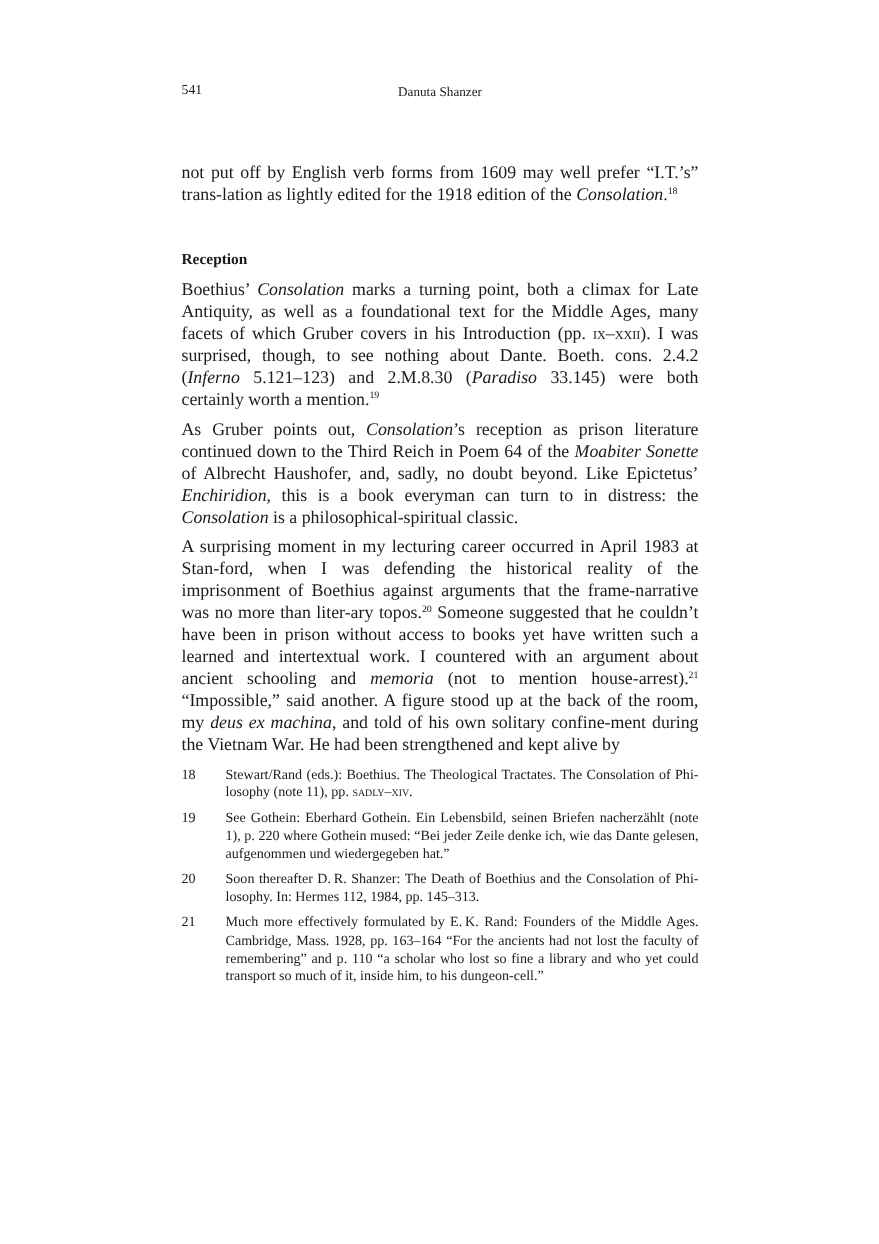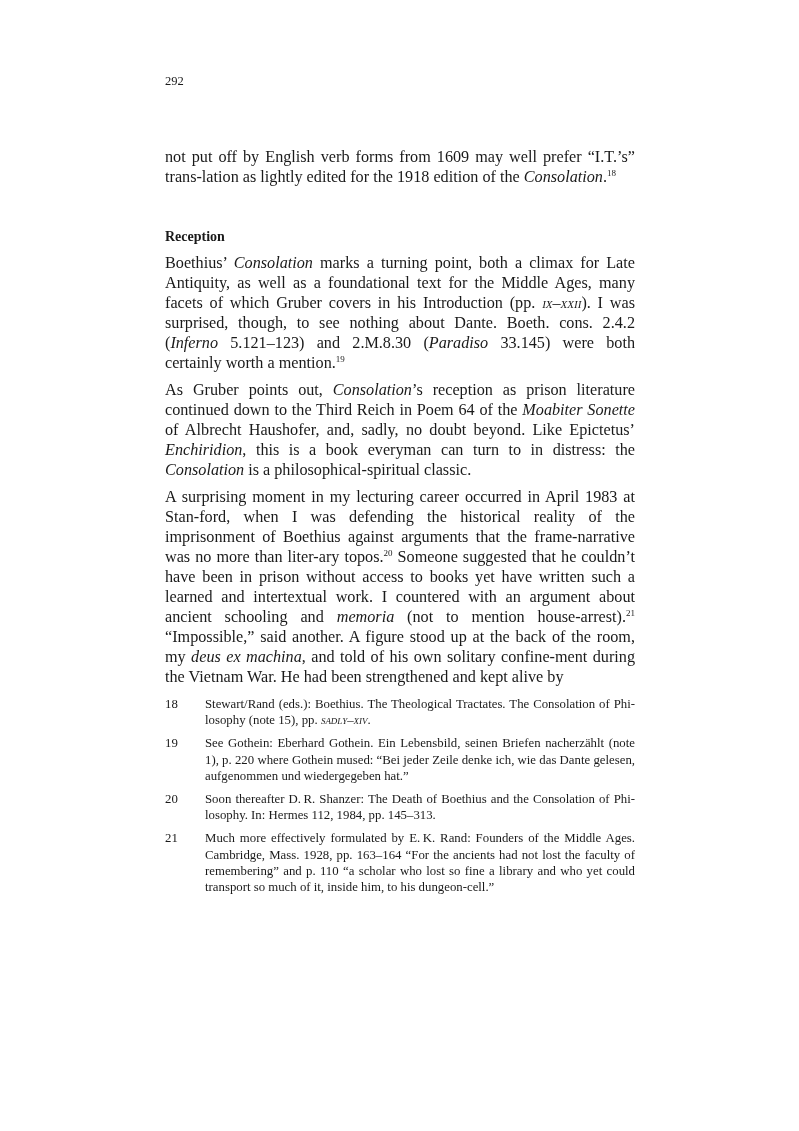--- a/index.html
+++ b/index.html
@@ -9,52 +9,53 @@
   .running-head { position: absolute; top: 74px; left: 0; width: 470px; height: 20px;
                   font-size: 12.5px; }
   .page-num { position: absolute; left: 0; top: 0; }
   .author { position: absolute; left: 0; right: 0; text-align: center; top: 2px; font-size: 12px; }
   .body-text { position: absolute; top: 147px; left: 0; width: 470px;
                font-size: 16.2px; line-height: 20px; text-align: justify; hyphens: manual; }
   .body-text p { margin: 0; }
   .para-gap { margin-top: 7px !important; }
   h2.section { font-size: 14px; font-weight: bold; margin: 40px 0 6px 0; line-height: 20px; }
   sup { font-size: 9px; line-height: 0; vertical-align: 6px; }
-  .sc { font-variant: small-caps; font-style: italic; }
+  .sc { font-variant: small-caps; }
   .footnotes { position: absolute; top: 696px; left: 0; width: 470px;
                font-size: 12.8px; line-height: 16.2px; }
   .fn { display: flex; margin: 0 0 7px 0; }
   .fn-num { width: 40px; flex: none; }
   .fn-text { flex: 1; text-align: justify; }
 </style>
 </head>
 <body>
 
 <div class="page">
 
   <div class="running-head">
-    <span class="page-num">292</span>
+    <span class="page-num">541</span>
+    <div class="author">Danuta Shanzer</div>
   </div>
 
   <div class="body-text">
     <p><span>not put off by English verb forms from 1609 may well prefer “I.T.’s” trans-lation as lightly edited for the 1918 edition of the </span><i>Consolation</i><span>.</span><sup>18</sup></p>
 
     <h2 class="section">Reception</h2>
 
     <p><span>Boethius’ </span><i>Consolation</i><span> marks a turning point, both a climax for Late Antiquity, as well as a foundational text for the Middle Ages, many facets of which Gruber covers in his Introduction (pp. </span><span class="sc">ix–xxii</span><span>). I was surprised, though, to see nothing about Dante. Boeth. cons. 2.4.2 (</span><i>Inferno</i><span> 5.121–123) and 2.M.8.30 (</span><i>Paradiso</i><span> 33.145) were both certainly worth a mention.</span><sup>19</sup></p>
 
     <p class="para-gap"><span>As Gruber points out, </span><i>Consolation</i><span>’s reception as prison literature continued down to the Third Reich in Poem 64 of the </span><i>Moabiter Sonette</i><span> of Albrecht Haushofer, and, sadly, no doubt beyond. Like Epictetus’ </span><i>Enchiridion</i><span>, this is a book everyman can turn to in distress: the </span><i>Consolation</i><span> is a philosophical-spiritual classic.</span></p>
 
     <p class="para-gap"><span>A surprising moment in my lecturing career occurred in April 1983 at Stan-ford, when I was defending the historical reality of the imprisonment of Boethius against arguments that the frame-narrative was no more than liter-ary topos.</span><sup>20</sup><span> Someone suggested that he couldn’t have been in prison without access to books yet have written such a learned and intertextual work. I countered with an argument about ancient schooling and </span><i>memoria</i><span> (not to mention house-arrest).</span><sup>21</sup><span> “Impossible,” said another. A figure stood up at the back of the room, my </span><i>deus ex machina</i><span>, and told of his own solitary confine-ment during the Vietnam War. He had been strengthened and kept alive by</span></p>
   </div>
 
   <div class="footnotes">
     <div class="fn">
       <span class="fn-num">18</span>
-      <span class="fn-text"><span>Stewart/Rand (eds.): Boethius. The Theological Tractates. The Consolation of Phi-losophy (note 15), pp. </span><span class="sc">sadly–xiv</span><span>.</span></span>
+      <span class="fn-text"><span>Stewart/Rand (eds.): Boethius. The Theological Tractates. The Consolation of Phi-losophy (note 11), pp. </span><span class="sc">sadly–xiv</span><span>.</span></span>
     </div>
     <div class="fn">
       <span class="fn-num">19</span>
       <span class="fn-text">See Gothein: Eberhard Gothein. Ein Lebensbild, seinen Briefen nacherzählt (note 1), p. 220 where Gothein mused: “Bei jeder Zeile denke ich, wie das Dante gelesen, aufgenommen und wiedergegeben hat.”</span>
     </div>
     <div class="fn">
       <span class="fn-num">20</span>
       <span class="fn-text">Soon thereafter D. R. Shanzer: The Death of Boethius and the Consolation of Phi-losophy. In: Hermes 112, 1984, pp. 145–313.</span>
     </div>
     <div class="fn">

